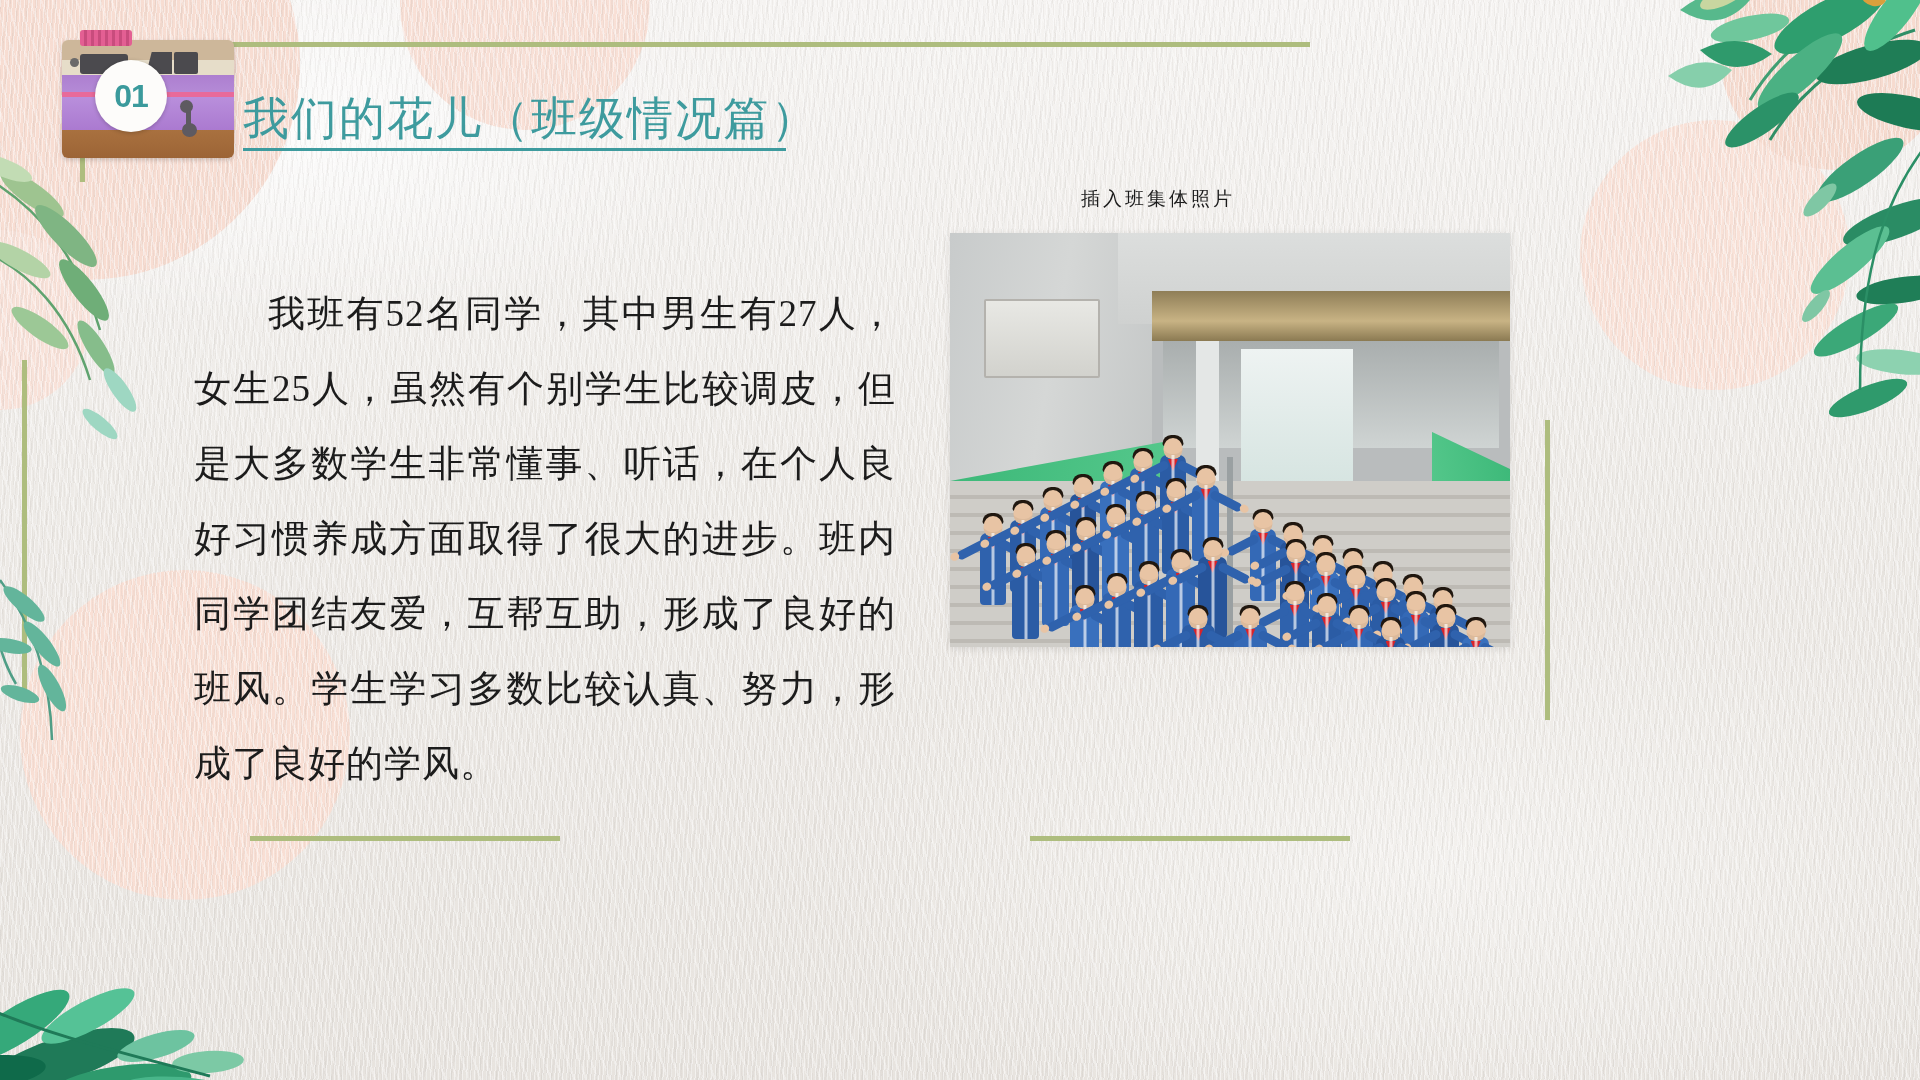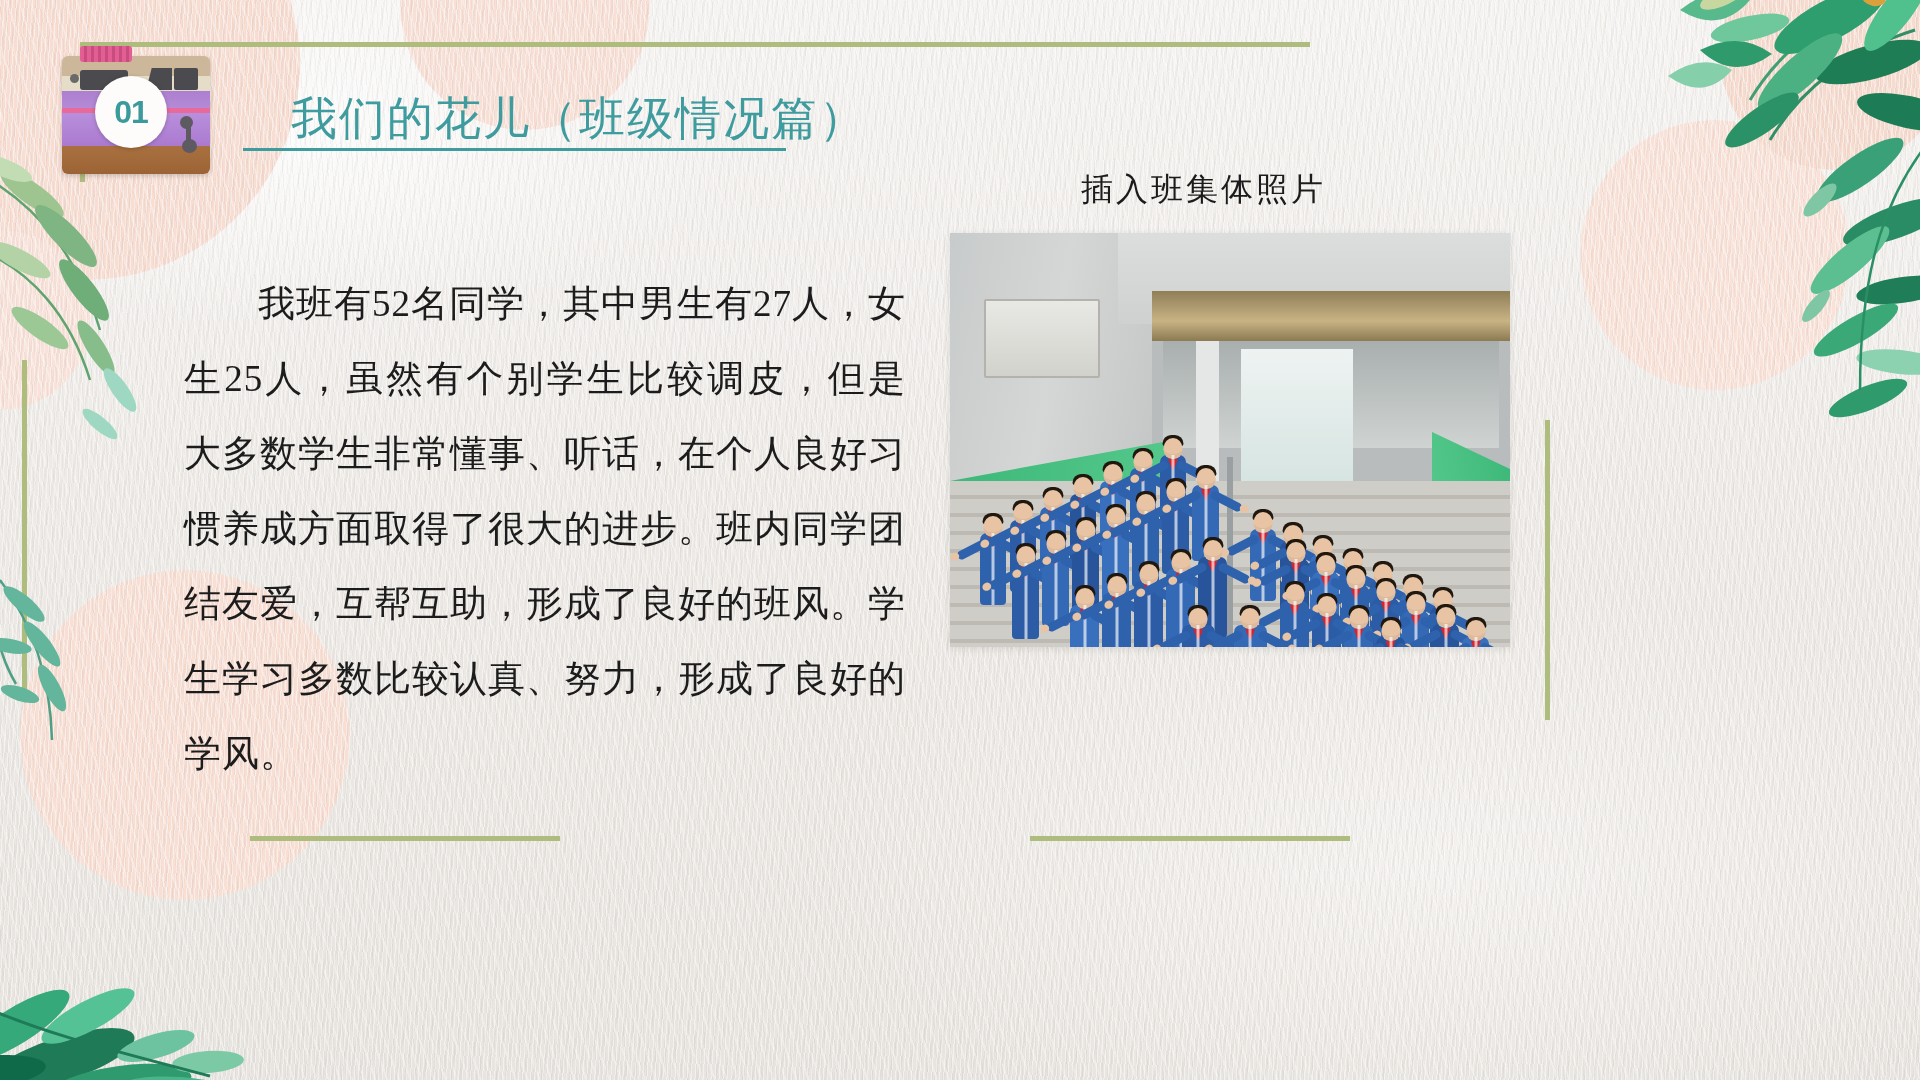--- a/index.html
+++ b/index.html
@@ -40,21 +40,21 @@
   
   .frame-line{position:absolute;background:#aebd7e;}
   .fl-top{left:80px;top:42px;width:1230px;height:5px;}
   .fl-left{left:80px;top:42px;width:5px;height:140px;}
   .fl-left2{left:22px;top:360px;width:5px;height:340px;}
   .fl-bottom{left:250px;top:836px;width:310px;height:5px;}
   .fl-bottom2{left:1030px;top:836px;width:320px;height:5px;}
   .fl-right{left:1545px;top:420px;width:5px;height:300px;}
 
   
-  .camera-wrap{position:absolute;left:62px;top:56px;width:148px;height:118px;}
+  .camera-wrap{position:absolute;left:62px;top:40px;width:172px;height:118px;}
   .camera-body{position:absolute;inset:0;border-radius:6px;overflow:hidden;
     background:linear-gradient(180deg,#cdb79a 0%,#cdb79a 17%,#e6ddc9 17%,#e6ddc9 30%,
       #ad7fd0 30%,#b48ad6 44%,#e86a9a 44%,#e86a9a 48%,#b98fdc 48%,#ab7ad0 76%,
       #a9713f 76%,#9c6436 100%);
     box-shadow:0 2px 5px rgba(0,0,0,.18);}
   .cam-topbump{position:absolute;left:18px;top:-10px;width:52px;height:16px;border-radius:3px;
     background:repeating-linear-gradient(90deg,#e35f93 0 4px,#c84c7d 4px 7px);}
   .cam-lens-dark{position:absolute;left:18px;top:14px;width:48px;height:20px;border-radius:3px;background:#4b4a4e;}
   .cam-vf{position:absolute;left:84px;top:12px;width:26px;height:22px;background:#4b4a4e;
     clip-path:polygon(22% 0,100% 0,100% 100%,0 100%);}
@@ -65,21 +65,21 @@
   .cam-strapC{position:absolute;left:124px;top:70px;width:5px;height:16px;background:#5e5a61;}
   .cam-circle{position:absolute;left:33px;top:20px;width:72px;height:72px;border-radius:50%;
     background:#fdfcfa;box-shadow:0 1px 4px rgba(0,0,0,.22);
     display:flex;align-items:center;justify-content:center;}
   .cam-num{color:#3b9a9c;font-family:"Liberation Sans",sans-serif;font-size:32px;font-weight:700;letter-spacing:-1px;}
 
   
   .title{
     position:absolute;left:243px;top:88px;
     font-family:"Liberation Serif",serif;
-    font-size:46px;color:#3e9b9e;letter-spacing:2px;white-space:nowrap;margin-left:48px;
+    font-size:46px;color:#3e9b9e;letter-spacing:2px;white-space:nowrap;
   }
   .title-rule{position:absolute;left:243px;top:148px;width:543px;height:3px;background:#3e9b9e;}
 
   
   .heading{
     position:absolute;left:343px;top:182px;white-space:nowrap;
     font-family:"Liberation Serif",serif;font-size:50px;font-weight:700;letter-spacing:3px;
     background:linear-gradient(180deg,#f6a623 0%,#fbbf3a 35%,#fcd45c 55%,#f59a17 100%);
     -webkit-background-clip:text;background-clip:text;color:transparent;
     -webkit-text-stroke:0.6px #e58a10;
@@ -87,26 +87,26 @@
   }
 
   
   .body-text{
     position:absolute;left:180px;top:262px;width:730px;
     font-family:"Liberation Serif",serif;
     font-size:37px;color:#1c1c1c;line-height:75px;
     text-align:justify;text-justify:inter-ideograph;
     letter-spacing:1px;
   }
-  .body-text p{margin:4px;text-indent:2em;}
+  .body-text p{margin:14px;text-indent:2em;}
 
   
   .photo-caption{
-    position:absolute;left:1081px;top:168px;
-    font-family:Liberation Sans, sans-serif;font-size:32px;color:#1b1b1b;letter-spacing:3px;white-space:nowrap;
+    position:absolute;left:1081px;top:186px;
+    font-family:Liberation Sans, sans-serif;font-size:19px;color:#1b1b1b;letter-spacing:3px;white-space:nowrap;
   }
   
   .photo{
     position:absolute;left:950px;top:233px;width:560px;height:414px;
     overflow:hidden;background:#b9bcbd;box-shadow:0 2px 8px rgba(0,0,0,.10);
   }
   .ph-wall-l{position:absolute;left:0;top:0;width:36%;height:100%;
     background:linear-gradient(100deg,#c8cbcb 0%,#d5d7d6 45%,#c0c3c3 100%);}
   .ph-wall-top{position:absolute;left:30%;top:0;width:70%;height:22%;
     background:linear-gradient(180deg,#dcdedd,#cfd1d0);}

